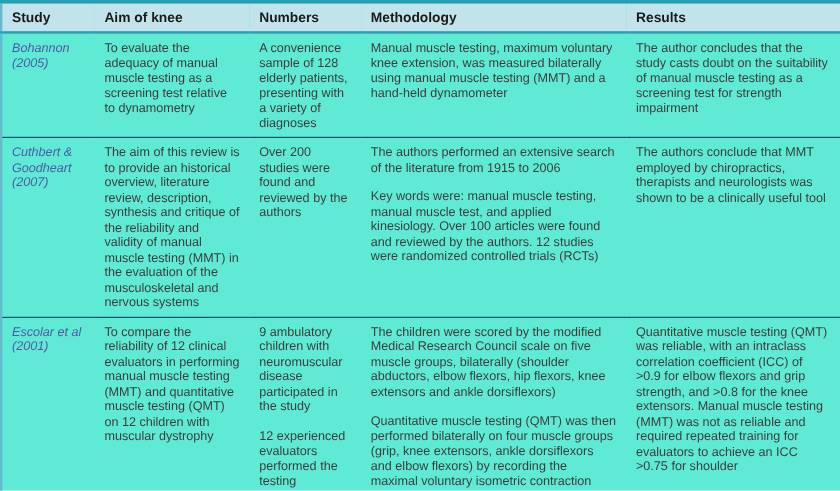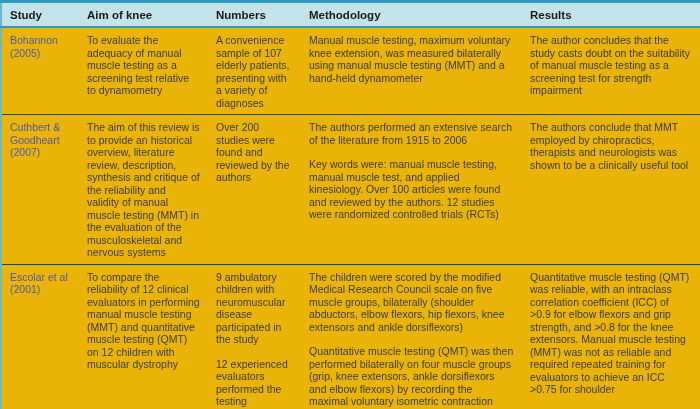--- a/index.html
+++ b/index.html
@@ -1,21 +1,21 @@
 <!DOCTYPE html>
 <html><head>
 <meta charset="utf-8">
 <style>
   html, body { margin: 0; padding: 0; background: #ffffff; }
   .page {
     width: 700px;
     height: 409px;
     overflow: hidden;
     box-sizing: border-box;
-    background: #eab308;
+    background: #5eead4;
     border-top: 3px solid #2b9cb3;
     font-family: "Liberation Sans", "DejaVu Sans", sans-serif;
   }
   table.studies {
     width: 700px;
     table-layout: fixed;
     border-collapse: collapse;
     border-left: 2px solid #64bbcd;
     border-right: 2px solid #64bbcd;
   }
@@ -45,21 +45,21 @@
     color: #3d3d3d;
     box-sizing: border-box;
     overflow: hidden;
   }
   tbody tr.sep td { border-top: 1px solid #0c4a6e; }
   tr.row-1 { height: 83px; }
   tr.row-2 { height: 145px; }
   tr.row-3 { height: 154px; }
   td p { margin: 0 0 12px 0; }
   td p:last-child { margin-bottom: 0; }
-  .study-link { color: #5059a7; }
+  .study-link { color: #5059a7; font-style: italic; }
 </style>
 </head>
 <body>
 
 <div class="page">
   <table class="studies">
     <colgroup>
       <col class="c-study">
         <col class="c-aim">
         <col class="c-numbers">
@@ -78,21 +78,21 @@
     <tbody>
 
       <tr class="row-1">
         <td>
           <span class="study-link">Bohannon (2005)</span>
         </td>
         <td>
           <p>To evaluate the adequacy of manual muscle testing as a screening test relative to dynamometry</p>
         </td>
         <td>
-          <p>A convenience sample of 107 elderly patients, presenting with a variety of diagnoses</p>
+          <p>A convenience sample of 128 elderly patients, presenting with a variety of diagnoses</p>
         </td>
         <td>
           <p>Manual muscle testing, maximum voluntary knee extension, was measured bilaterally using manual muscle testing (MMT) and a hand-held dynamometer</p>
         </td>
         <td>
           <p>The author concludes that the study casts doubt on the suitability of manual muscle testing as a screening test for strength impairment</p>
         </td>
       </tr>
 
       <tr class="row-2 sep">

